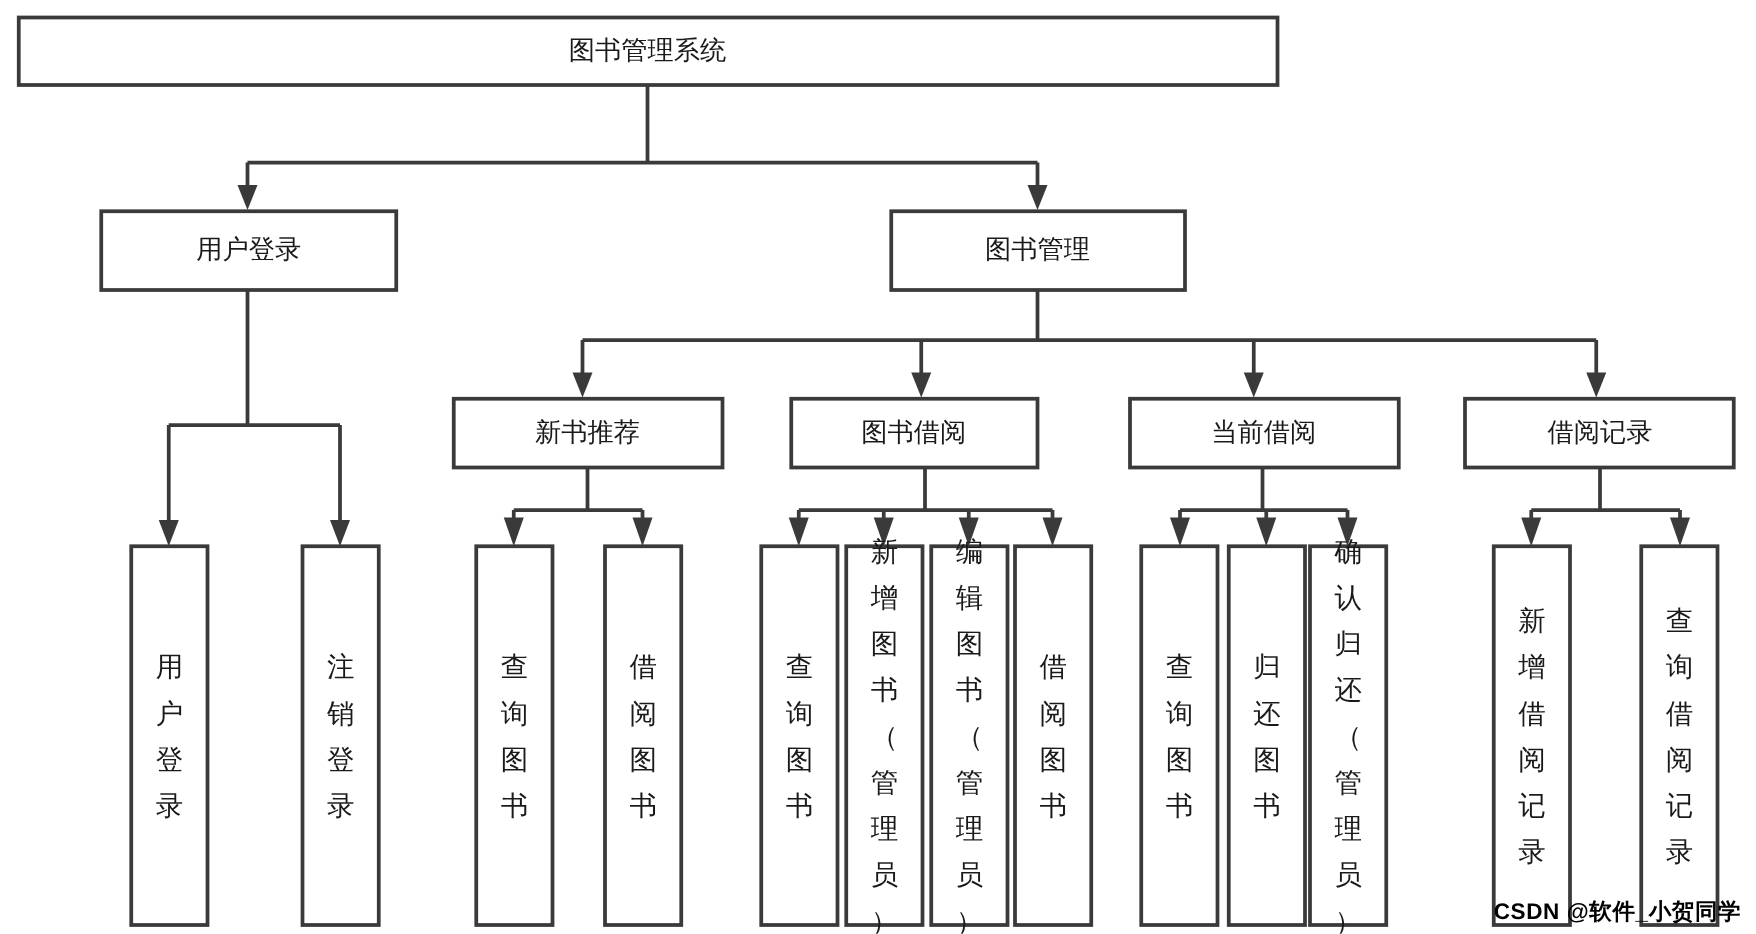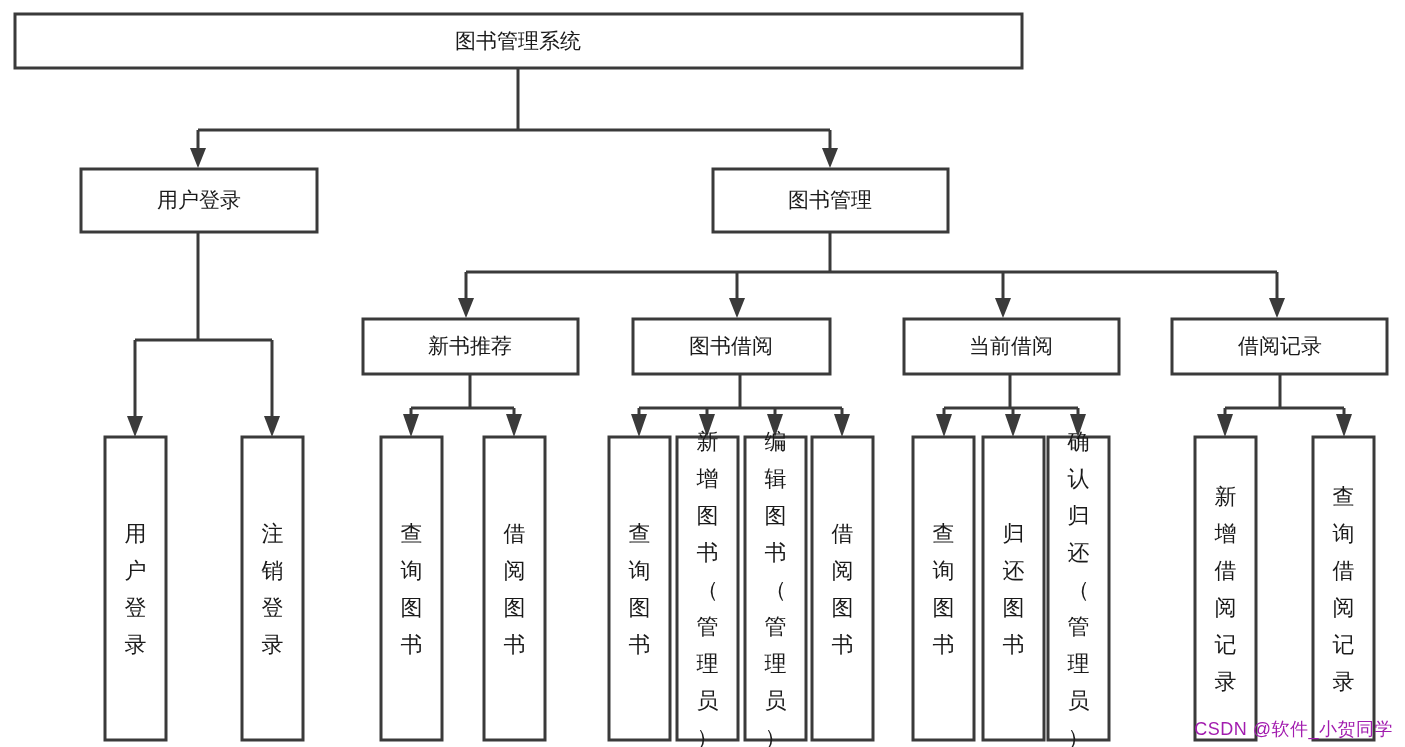--- a/index.html
+++ b/index.html
@@ -52,24 +52,25 @@
     font-size: 22px;
     fill: #1a1a1a;
     text-anchor: middle;
   }
   .watermark {
     position: absolute;
     right: 12px;
     bottom: 6px;
     font-family: "Liberation Sans", "DejaVu Sans", sans-serif;
     font-size: 18px;
-    color: #a21caf;
+    color: #000000;
     letter-spacing: 0.5px;
     white-space: nowrap;
     pointer-events: none;
+    font-weight: bold;
   }
 </style>
 </head>
 <body>
 
 <div id="diagram-root">
 
   <svg class="diagram-canvas" viewBox="0 0 1405 747" xmlns="http://www.w3.org/2000/svg">
 
     <g>

